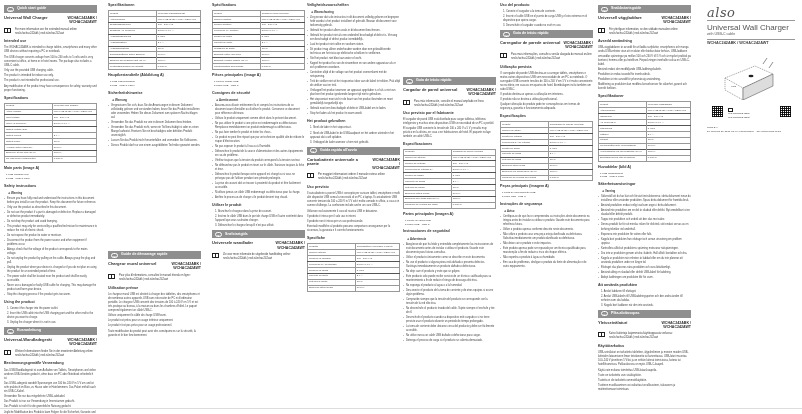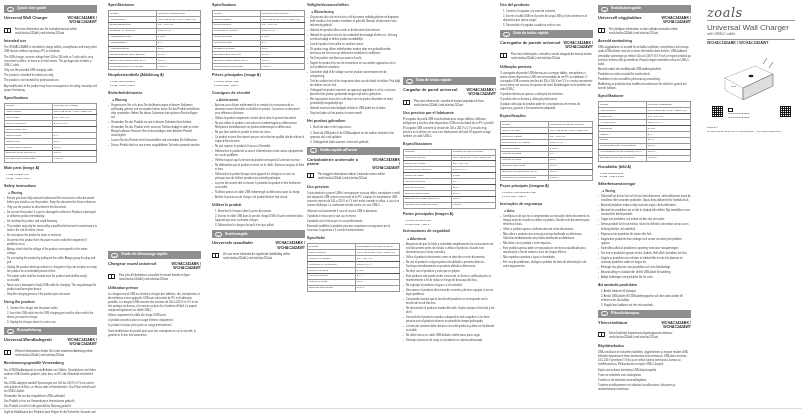--- a/index.html
+++ b/index.html
@@ -712,21 +712,21 @@
     <h3>Käyttötarkoitus</h3>
     <div>
       <p>USB-seinälaturi on tarkoitettu tablettien, älypuhelimien ja monien muiden USB-laitteiden lataamiseen ilman tietokonetta tai kannettavaa. USB-laturi muuntaa 100–240 V jännitteen 5 V:ksi ja on erittäin kätevä toimistossa, kotona tai hotellihuoneissa. Pakkauksessa on myös USB-C-kaapeli.</p>
         <p>Käytä vain mukana toimitettua USB-latauskaapelia.</p>
         <p>Tuote on tarkoitettu vain sisäkäyttöön.</p>
         <p>Tuotetta ei ole tarkoitettu ammattikäyttöön.</p>
         <p>Tuotteen muokkaaminen voi vaikuttaa turvallisuuteen, takuuseen ja moitteettomaan toimintaan.</p>
     </div>
   </div>
 
-  <div class="brand">zoals</div>
+  <div class="brand">also</div>
   <div class="hr" style="top:20px;"></div>
   <div class="title-big">Universal Wall Charger</div>
   <div class="subtitle">with USB-C cable</div>
   <div class="hr" style="top:39px;"></div>
   <div class="models-big">WCHAC242ABK / WCHAC242AWT</div>
 
   <svg class="product-img" viewBox="0 0 78 42">
     <g fill="none" stroke="#555" stroke-width="0.5" stroke-dasharray="1.2 0.8">
       <path d="M10 20 L40 8 L58 16 L28 30 Z"></path>
       <path d="M10 20 L10 32 L28 42 L28 30"></path>

